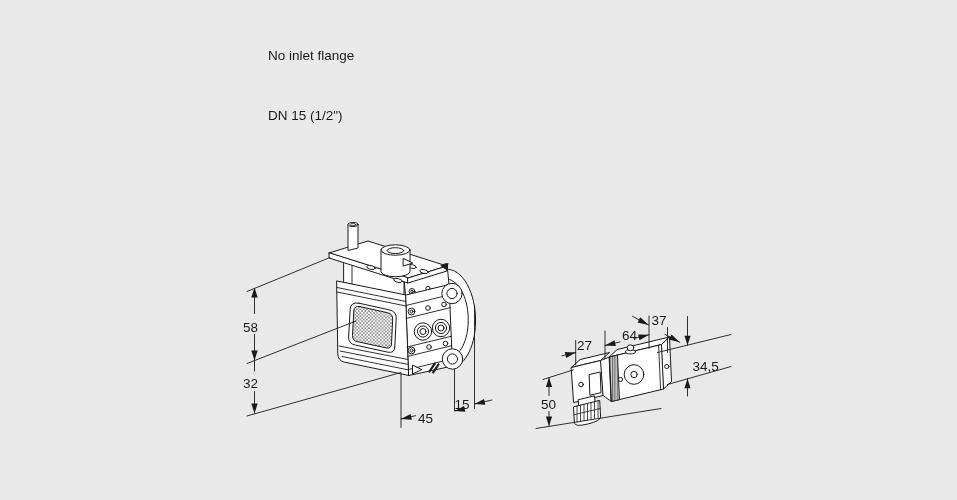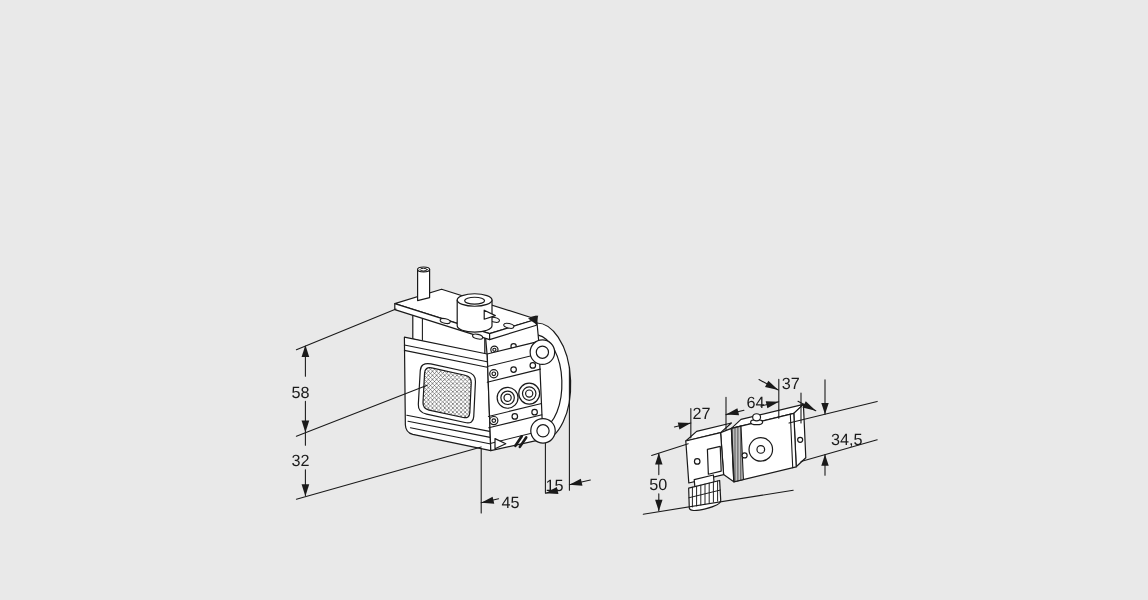--- a/index.html
+++ b/index.html
@@ -19,20 +19,24 @@
   svg text{
     font-family:"Liberation Sans", sans-serif;
     font-size:13.5px;
   }
 </style>
 </head>
 <body style="background: rgb(233, 233, 233);">
 
 <div class="canvas" id="bg" style="background: rgb(233, 233, 233);">
 
+  <div class="title-block" style="color: rgb(26, 26, 26);">
+    <div>No inlet flange</div>
+    <div>DN 15 (1/2")</div>
+  </div>
 
   <svg class="canvas" viewBox="0 0 957 500">
     <defs>
       <pattern id="meshPat" width="3.4" height="3.4" patternUnits="userSpaceOnUse">
         <path d="M0,3.4 L3.4,0 M0,0 L3.4,3.4" stroke="#4c4c4c" stroke-width="0.5" fill="none"></path>
       </pattern>
       <pattern id="knurlPat" width="2.4" height="4" patternUnits="userSpaceOnUse">
         <rect width="2.4" height="4" fill="#cccccc"></rect>
         <path d="M0.6,0 V4" stroke="#3a3a3a" stroke-width="0.8"></path>
       </pattern>

